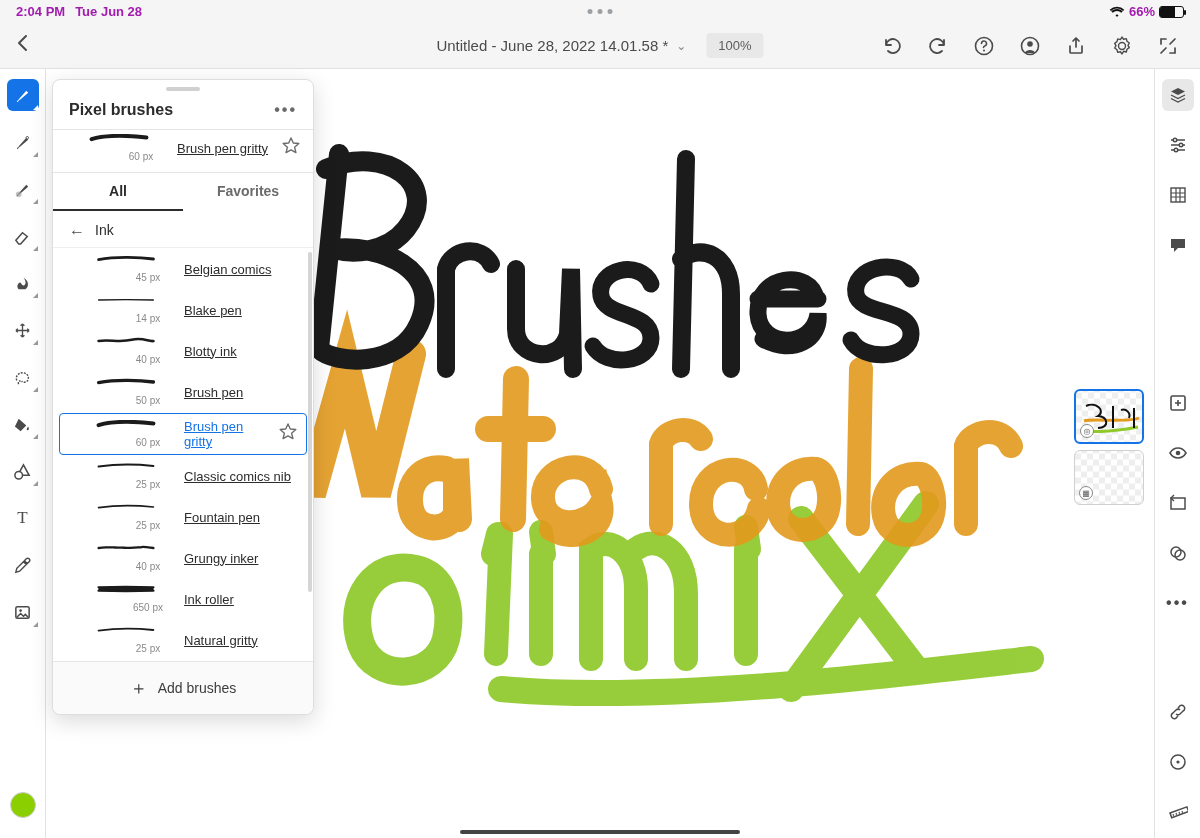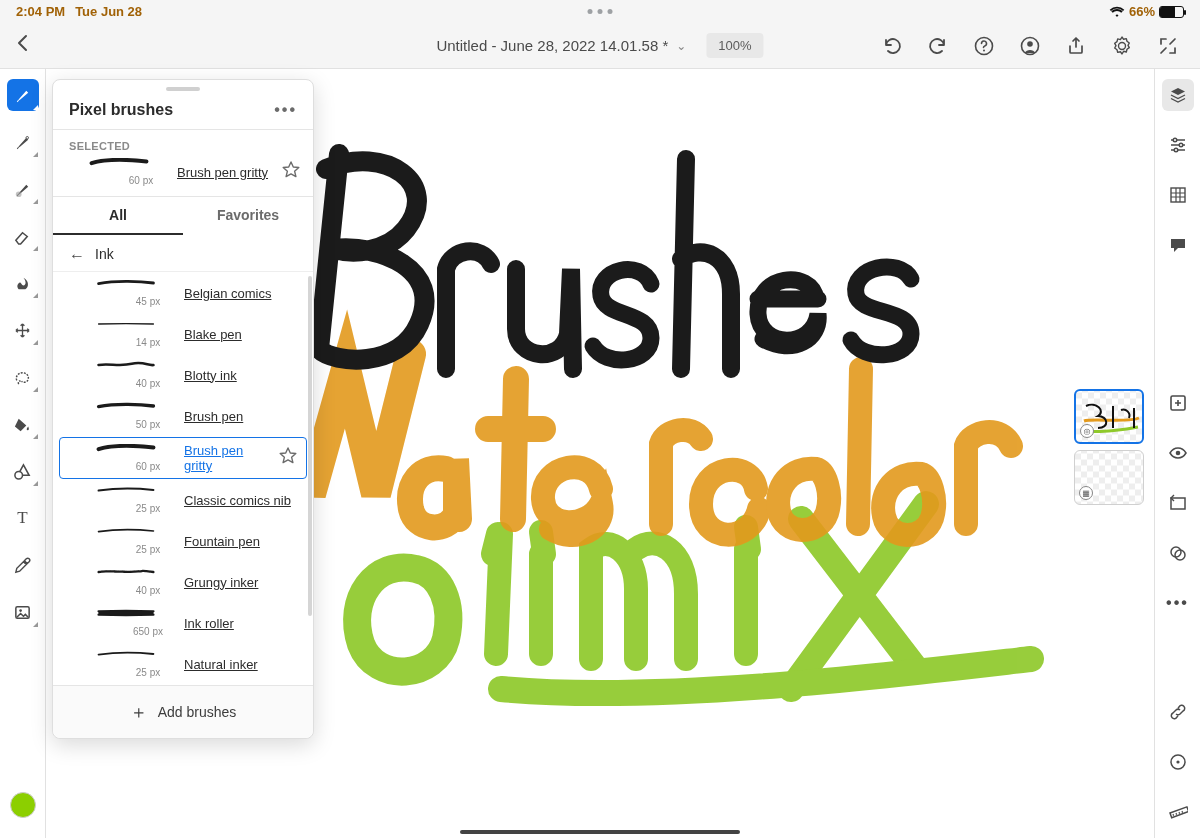--- a/index.html
+++ b/index.html
@@ -1,20 +1,20 @@
 <!DOCTYPE html>
 <html><head>
 <meta charset="utf-8">
 <style>
   * { box-sizing: border-box; margin: 0; padding: 0; font-family: -apple-system, "Helvetica Neue", Arial, sans-serif; }
   html,body { width:1200px; height:838px; }
   body { background:#f5f5f5; overflow:hidden; }
 
   
-  .statusbar { height:23px; display:flex; align-items:center; justify-content:space-between; padding:0 16px; font-size:13px; font-weight:600; color:#a16207; }
+  .statusbar { height:23px; display:flex; align-items:center; justify-content:space-between; padding:0 16px; font-size:13px; font-weight:600; color:#a21caf; }
   .statusbar .center { position:absolute; left:50%; transform:translateX(-50%); display:flex; gap:5px; }
   .dot { width:5px; height:5px; border-radius:50%; background:#9ea1a4; }
   .right-status { display:flex; align-items:center; gap:4px; }
   .battery-shell { width:25px; height:12px; border:1px solid #111; border-radius:3px; position:relative; }
   .battery-shell::after { content:""; position:absolute; right:-3px; top:3px; width:2px; height:5px; background:#111; border-radius:1px; }
   .battery-fill { background:#111; height:100%; width:66%; border-radius:1.5px 0 0 1.5px; }
 
   
   .appheader { height:46px; border-bottom:1px solid #e1e1e1; display:flex; align-items:center; position:relative;text-align:center; }
   .back-btn { width:46px; text-align:center; font-size:20px; color:#4b4b4b; }
@@ -374,21 +374,20 @@
     </div>
   </div>
 
   <div class="popover">
     <div class="pop-grip"></div>
     <div class="pop-head">
       <h2>Pixel brushes</h2>
       <span class="dots">•••</span>
     </div>
     <div class="pop-divider"></div>
-    <div class="sel-label">SELECTED</div>
     <div class="sel-row">
       <div class="stroke-prev">
         <svg viewBox="0 0 100 14">
             <path d="M2 9 C 25 2, 60 2, 98 6" stroke="#1b1b1b" stroke-width="7" fill="none" stroke-linecap="round"></path>
           </svg>
         <div class="stroke-size">60 px</div>
       </div>
       <div class="brush-name">Brush pen gritty</div>
       <span class="star">
         <svg width="20" height="20" viewBox="0 0 20 20">
@@ -492,21 +491,21 @@
           </div>
           <div class="brush-name">Ink roller</div>
         </div>
         <div class="brush-item">
           <div class="stroke-prev">
             <svg viewBox="0 0 100 14">
               <path d="M2 8 C 30 4, 70 4, 98 7" stroke="#1b1b1b" stroke-width="3.2" fill="none" stroke-linecap="round"></path>
             </svg>
             <div class="stroke-size">25 px</div>
           </div>
-          <div class="brush-name">Natural inker</div>
+          <div class="brush-name">Natural gritty</div>
         </div>
       </div>
     <div class="pop-foot">
       <span style="font-size:18px;font-weight:300;">＋</span>
       <span>Add brushes</span>
     </div>
   </div>
 
 </div>
 

